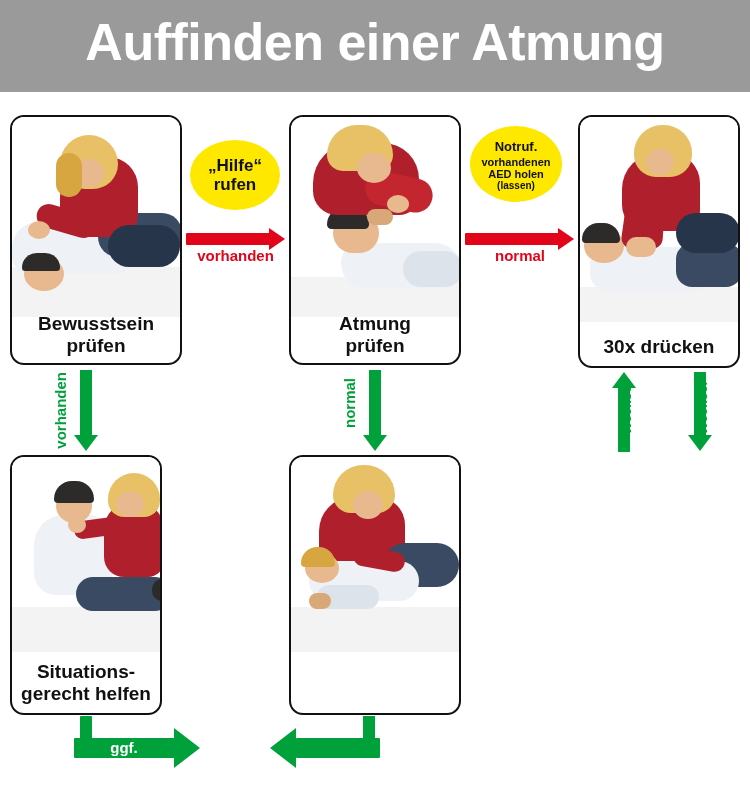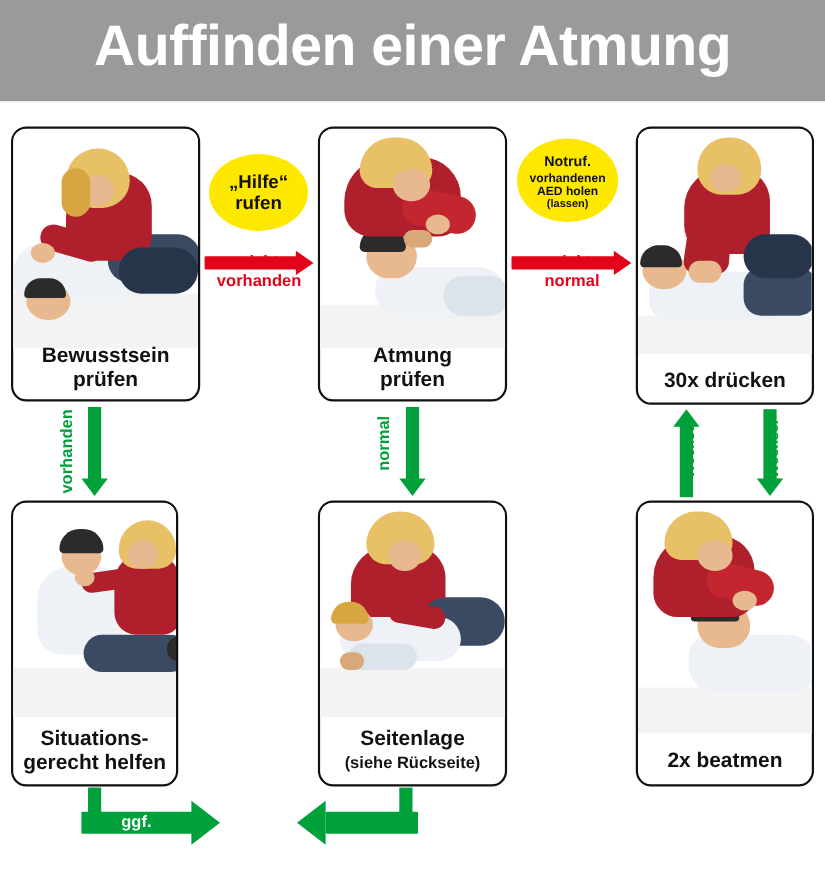--- a/index.html
+++ b/index.html
@@ -328,46 +328,22 @@
         <div class="blob c-shirt" style="left:18px; top:104px; width:110px; height:40px; border-radius:20px;"></div>
         <div class="blob c-skin" style="left:14px; top:96px; width:34px; height:30px;"></div>
         <div class="blob c-hair2" style="left:10px; top:90px; width:34px; height:20px; border-radius:16px 16px 4px 4px;"></div>
 
         <div class="blob c-shirt2" style="left:26px; top:128px; width:62px; height:24px; border-radius:14px;"></div>
         <div class="blob c-skin2" style="left:18px; top:136px; width:22px; height:16px; border-radius:8px;"></div>
 
         <div class="blob c-red" style="left:62px; top:92px; width:52px; height:20px; border-radius:11px; transform:rotate(10deg);"></div>
       </div>
     </div>
-    <div class="card-label" style="bottom:8px;">
-      <span>Seitenlage</span>
-      <span class="sub">(siehe Rückseite)</span>
-    </div>
-  </div>
-
-  <div class="card" style="left:578px; top:455px; width:162px; height:260px;">
-    <div class="card-photo" style="height:210px;">
-      <div class="scene">
-        <div class="blob c-floor" style="left:0; top:168px; width:162px; height:42px; border-radius:0;"></div>
-
-        <div class="blob c-shirt" style="left:46px; top:120px; width:116px; height:52px; border-radius:20px 24px 20px 24px;"></div>
-        <div class="blob c-skin" style="left:54px; top:92px; width:48px; height:40px; border-radius:22px;"></div>
-        <div class="blob c-dark" style="left:48px; top:86px; width:44px; height:22px; border-radius:20px 20px 4px 4px;"></div>
-
-        <div class="blob c-red" style="left:14px; top:30px; width:92px; height:74px; border-radius:38px 32px 20px 22px;"></div>
-        <div class="blob c-red2" style="left:62px; top:58px; width:62px; height:32px; border-radius:16px; transform:rotate(14deg);"></div>
-        <div class="blob c-hair" style="left:24px; top:8px; width:62px; height:44px; border-radius:30px 30px 16px 16px;"></div>
-        <div class="blob c-skin" style="left:54px; top:34px; width:32px; height:28px;"></div>
-        <div class="blob c-skin" style="left:86px; top:80px; width:22px; height:18px;"></div>
-      </div>
-    </div>
-    <div class="card-label" style="bottom:10px;">
-      <span>2x beatmen</span>
-    </div>
-  </div>
+  </div>
+
 
   <div class="arrow-h right" style="left:186px; top:228px; width:99px;">
     <div class="shaft bg-red" style="width:84px;"></div>
     <div class="head bd-red" style="left:83px; border-left-color:#e2051a;"></div>
   </div>
   <div class="arrow-label red" style="left:186px; top:230px; width:99px;">
     <span>nicht</span><br>
     <span>vorhanden</span>
   </div>
 

